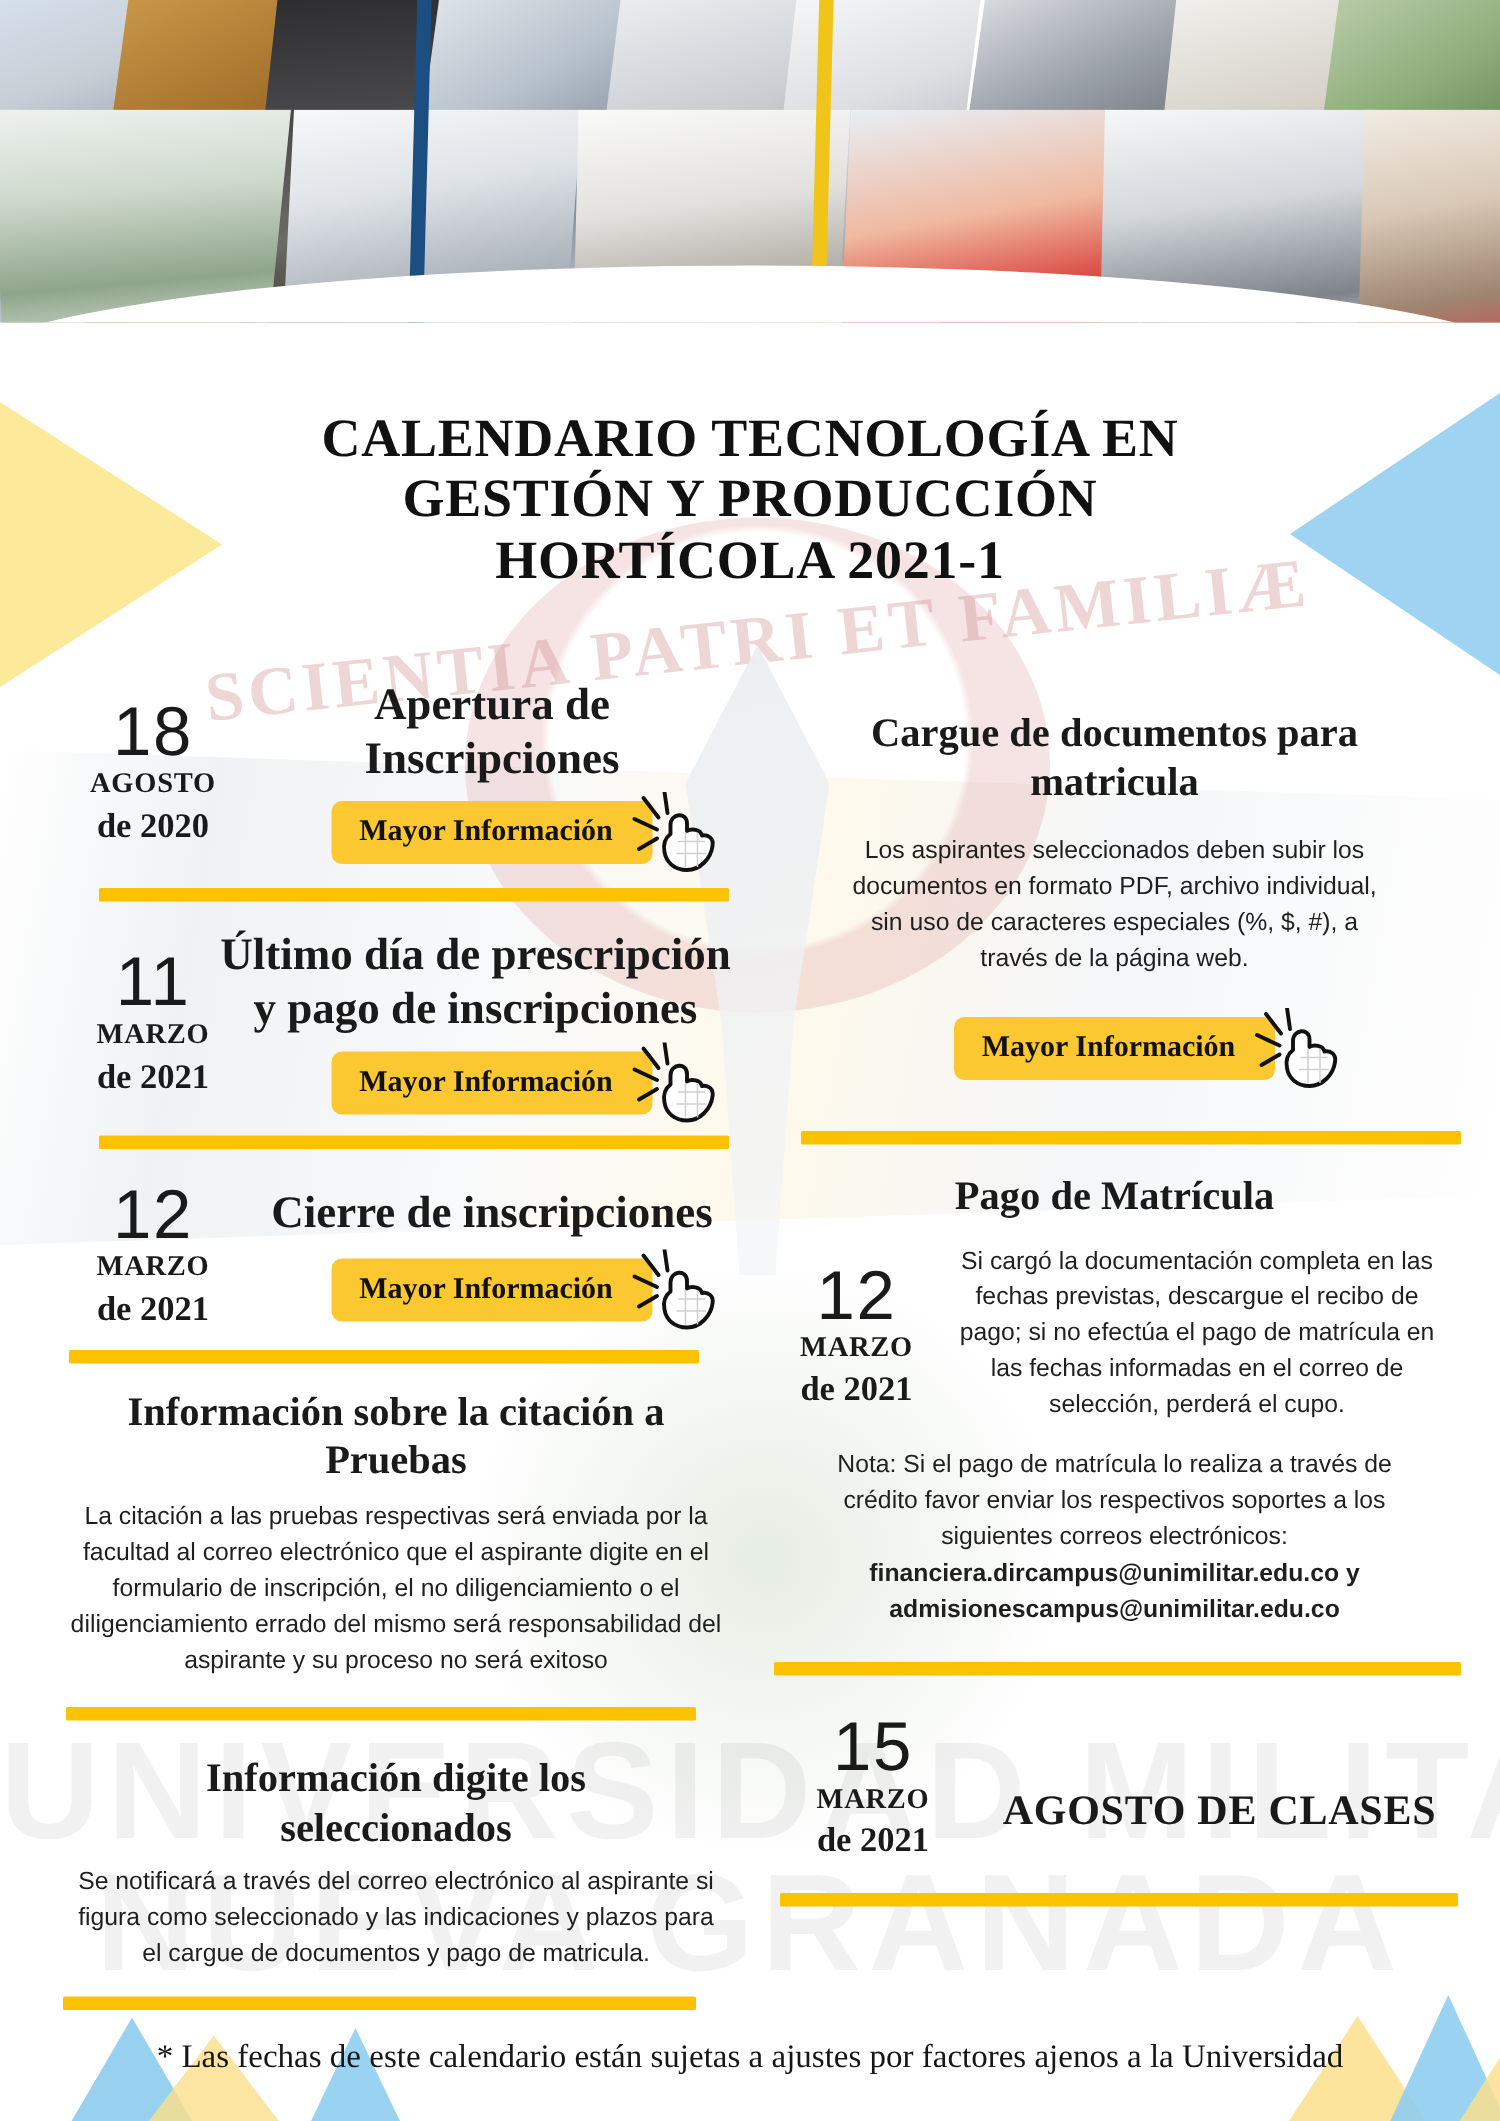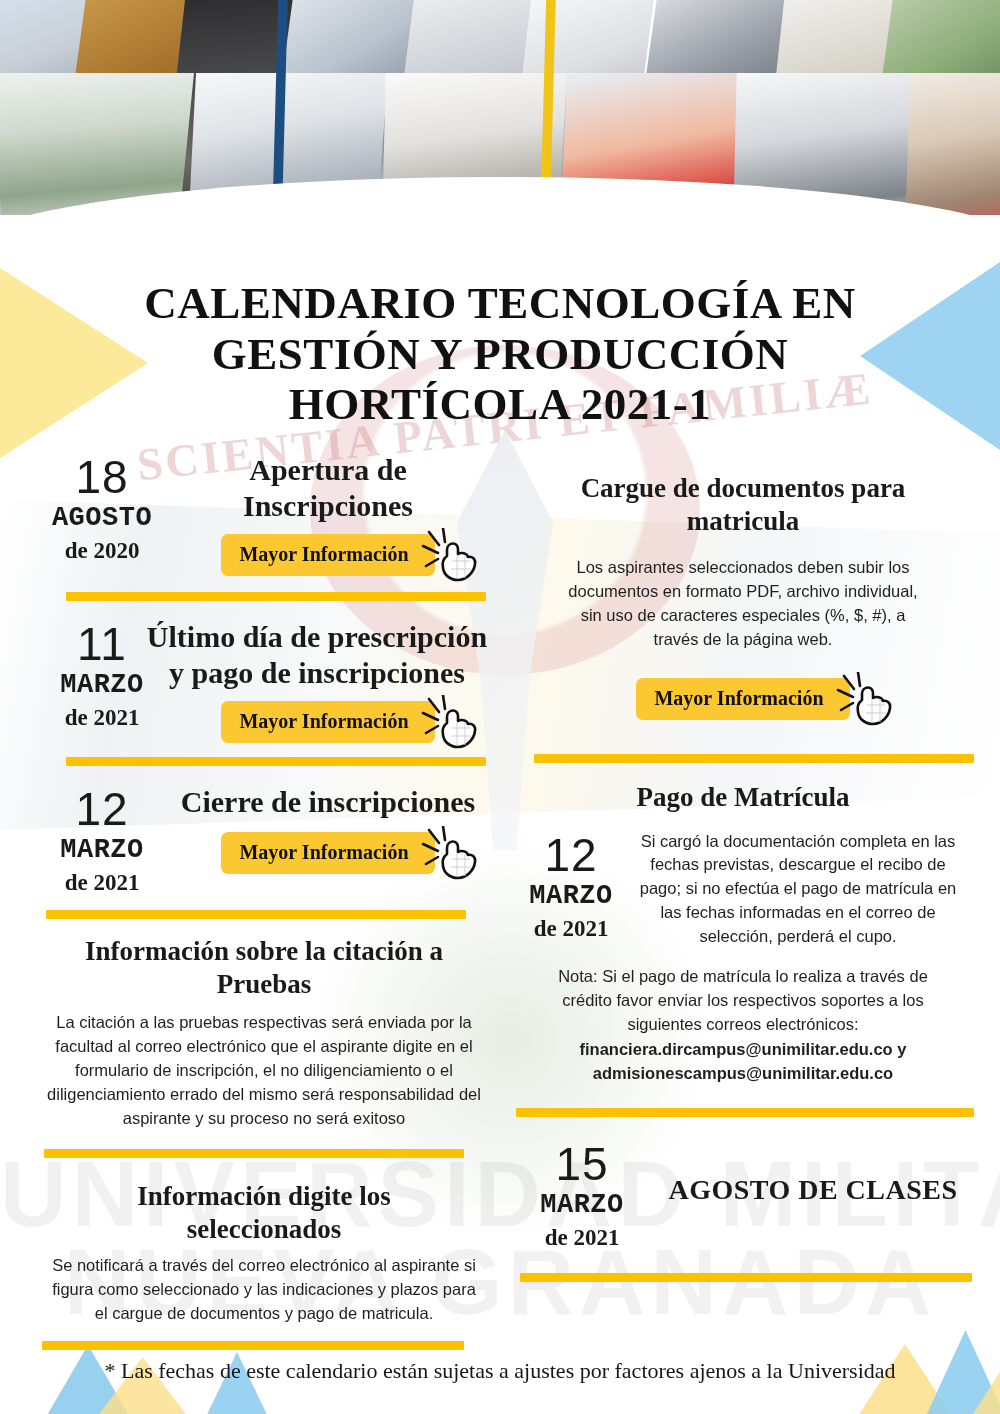--- a/index.html
+++ b/index.html
@@ -221,64 +221,63 @@
     position: absolute;
     left: 0; top: 0;
     width: 1000px; height: 1414px;
   }
 
   .main-title {
     position: absolute;
     left: 100px; top: 248px;
     width: 800px;
     text-align: center;
-    font-size: 45px;
+    font-size: 36px;
     line-height: 1.12;
     font-weight: bold;
     color: #111111;
     font-family: "Liberation Serif", serif;
     letter-spacing: 0.5px;
   }
 
   .col-left { position: absolute; left: 38px; top: 452px; width: 452px; }
   .col-right { position: absolute; left: 512px; top: 472px; width: 462px; }
 
   .block { position: relative; }
 
   .rule {
     height: 9px;
     background: #fcc200;
     border-radius: 1px;
   }
 
   .date-row {
     display: flex;
-    align-items: flex-start;
+    align-items: center;
   }
   .date-box {
     flex: 0 0 auto;
     text-align: center;
     font-family: "Liberation Serif", serif;
     color: #1a1a1a;
     padding-top: 2px;
   }
   .date-day {
     font-size: 46px;
     font-weight: bold;
     line-height: 1.0;
     letter-spacing: 1px;
     font-family: "Liberation Sans", sans-serif;
     font-weight: 400;
   }
   .date-month {
-    font-size: 27px;
+    font-size: 19px;
     font-weight: bold;
     line-height: 1.35;
     letter-spacing: 0.5px;
-    font-family: Liberation Mono, monospace;
   }
   .date-year {
     font-size: 23px;
     font-weight: bold;
     line-height: 1.3;
   }
 
   .entry-body { flex: 1 1 auto; }
 
   .entry-title {

